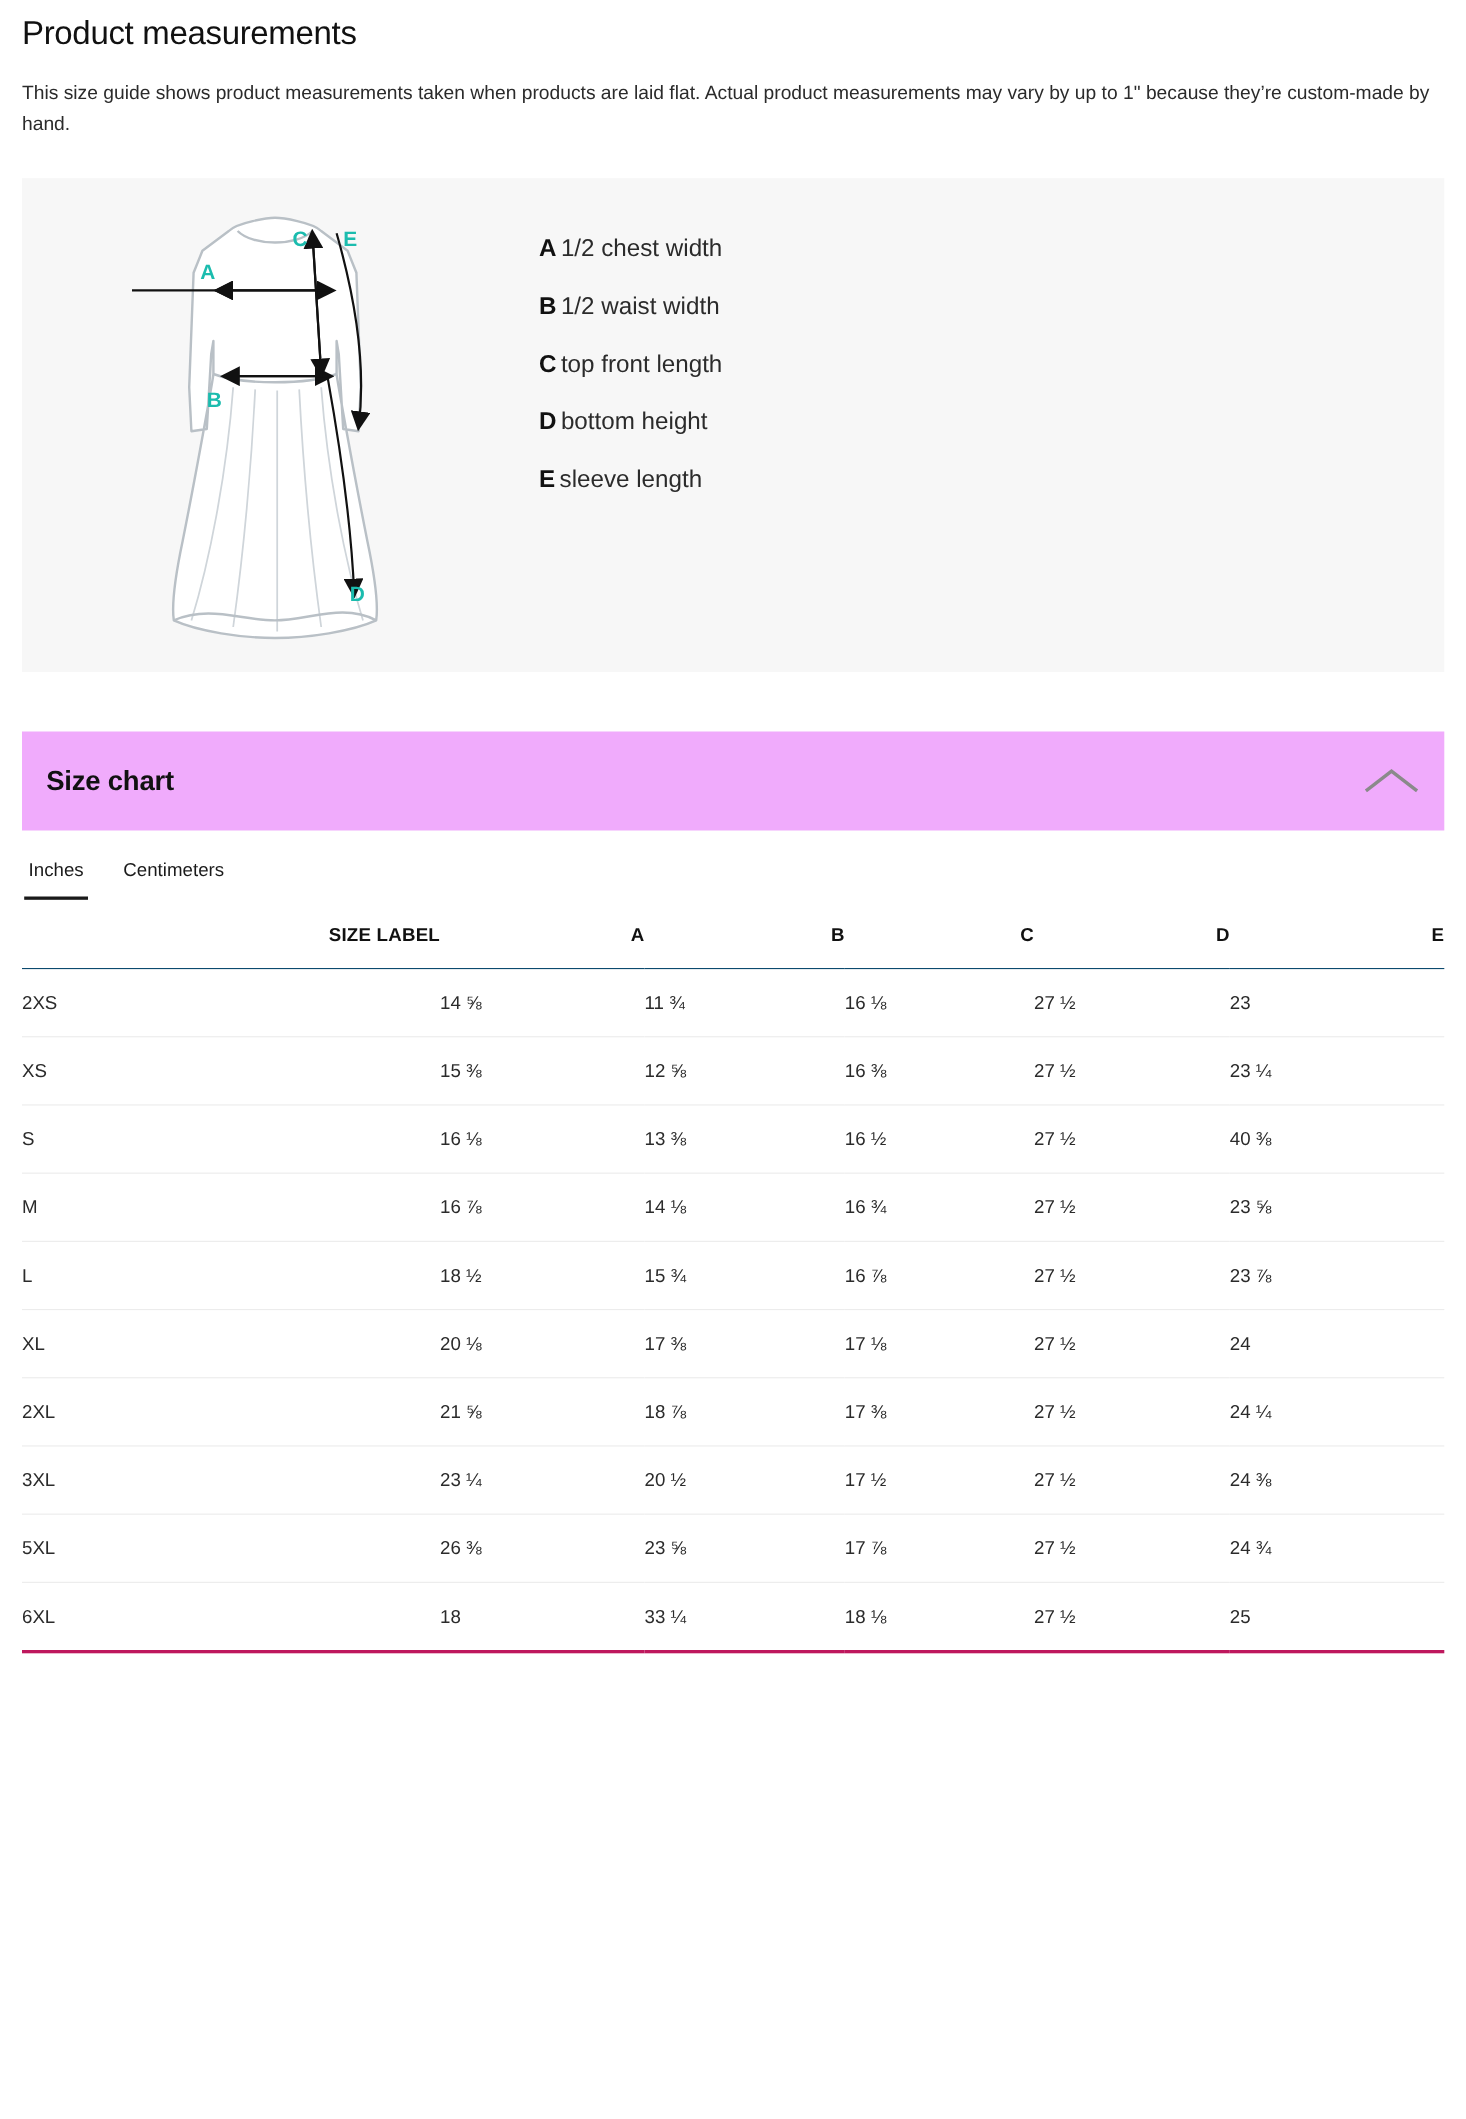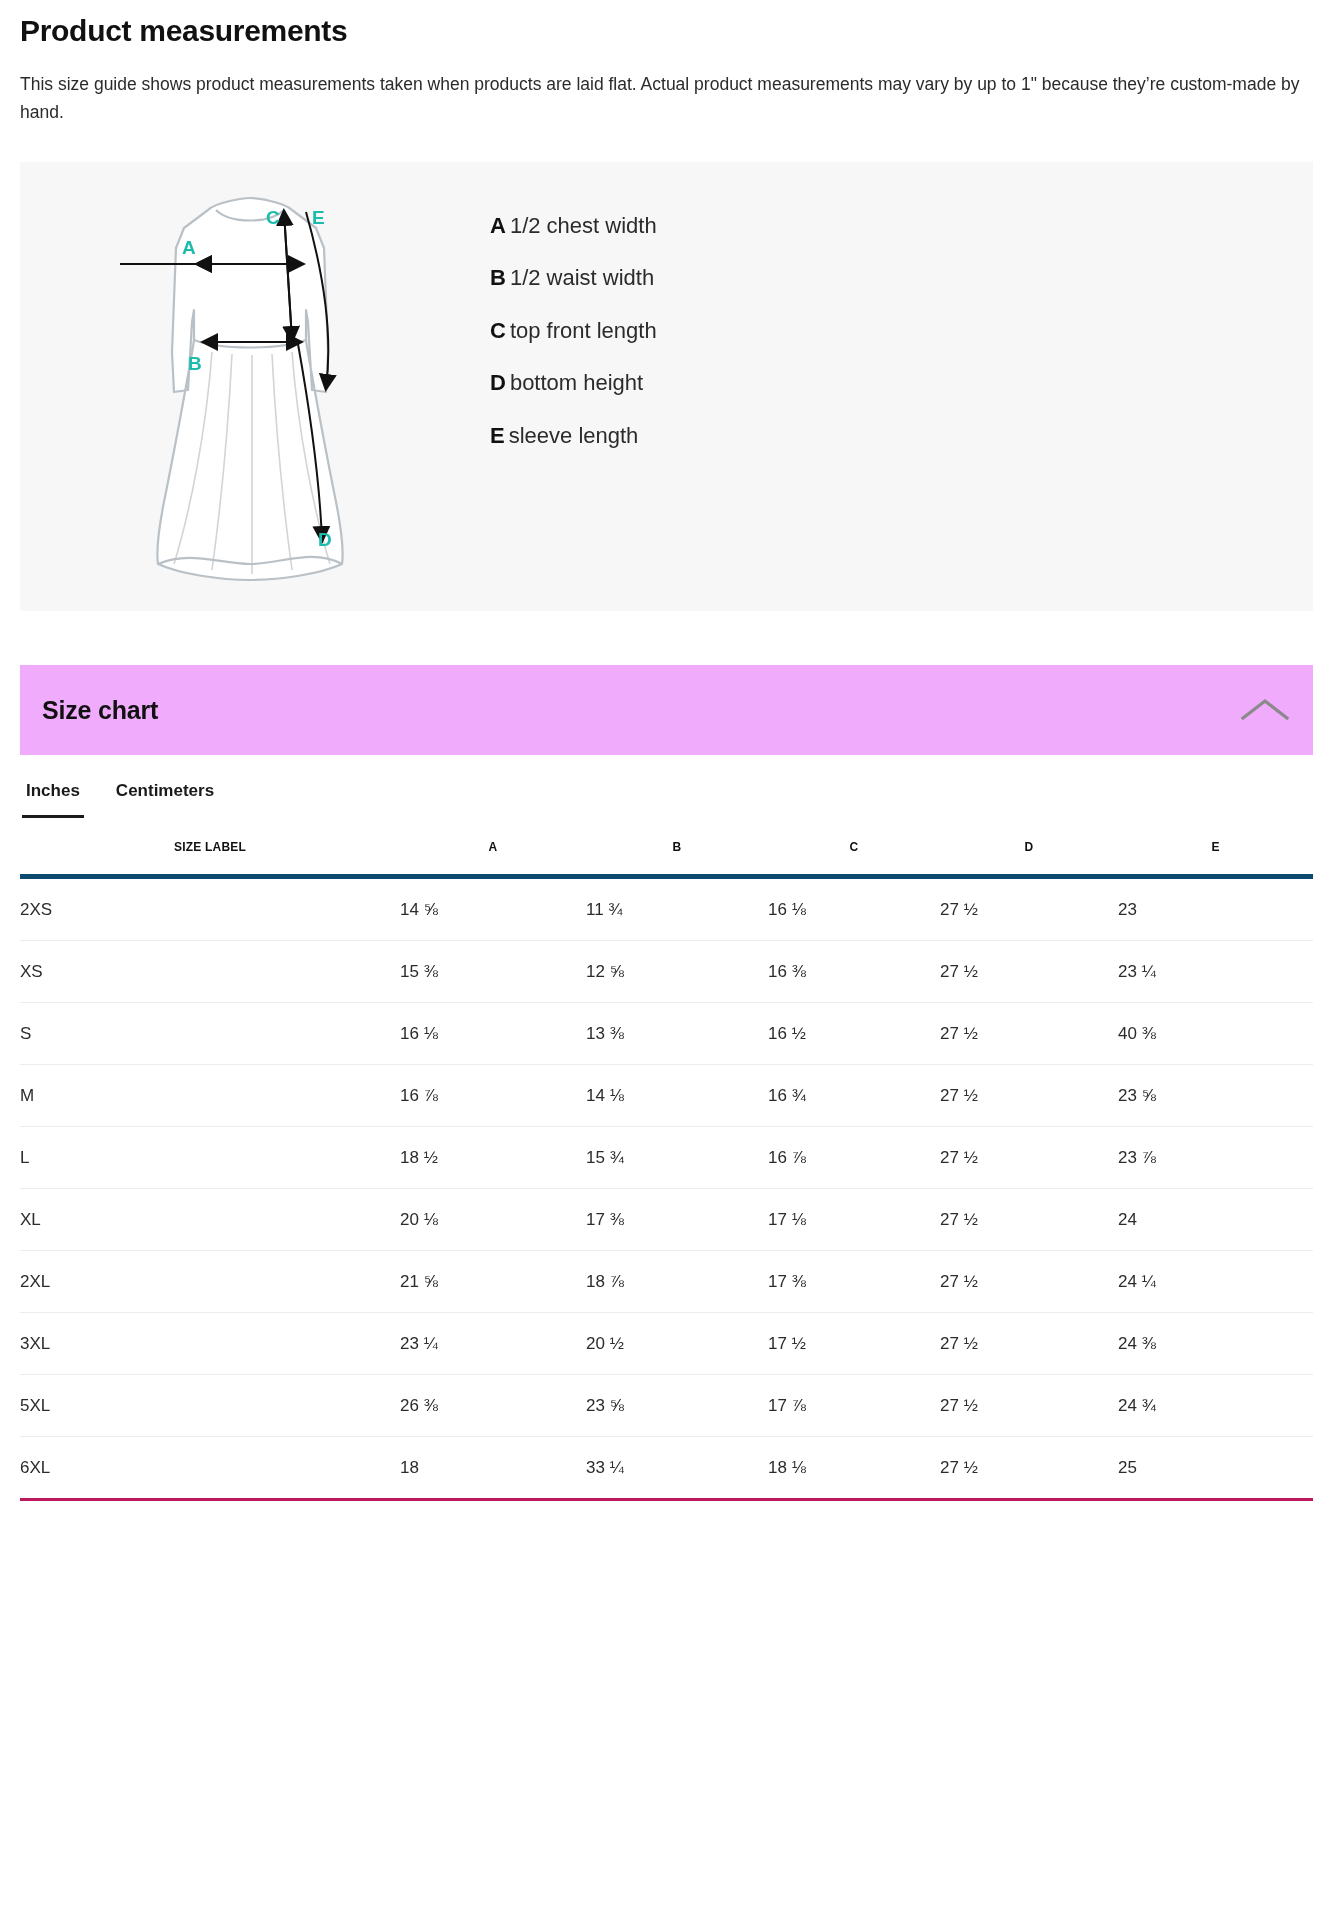--- a/index.html
+++ b/index.html
@@ -18,21 +18,21 @@
     position: relative;
   }
   .inner {
     max-width: 1293px;
     margin: 0 auto;
   }
 
   
   .title {
     font-size: 30px;
-    font-weight: bold;
+    font-weight: normal;
     letter-spacing: -0.3px;
     margin: 0;
     padding-top: 14px;
     color: #111;
   }
   .intro {
     font-size: 17.5px;
     line-height: 1.6;
     color: #2b2b2b;
     margin: 22px 0 0 0;
@@ -97,46 +97,46 @@
   .tabs {
     display: flex;
     align-items: flex-end;
     gap: 28px;
     padding: 0 2px;
     margin-top: 20px;
     border-bottom: 0;
   }
   .tab {
     font-size: 17px;
-    font-weight: bold;
+    font-weight: normal;
     color: #1a1a1a;
     padding: 6px 4px 14px 4px;
     cursor: pointer;
     border-bottom: 3px solid transparent;
   }
   .tab.active {
     border-bottom: 3px solid #1a1a1a;
   }
   .tab.inactive {
     color: #1a1a1a;
   }
 
   
   table.size-table {
     width: 100%;
     border-collapse: collapse;
     table-layout: fixed;
   }
   table.size-table th {
-    text-align: center;
-    font-size: 12px;
+    text-align: right;
+    font-size: 17px;
     font-weight: bold;
     color: #111;
     padding: 22px 0 20px 0;
-    border-bottom: 5px solid #0c4a6e;
+    border-bottom: 1px solid #0c4a6e;
     letter-spacing: 0.2px;
   }
   table.size-table td {
     font-size: 17px;
     color: #2b2b2b;
     padding: 21px 0 20px 0;
     border-bottom: 1px solid #ececec;
   }
   table.size-table tbody tr:last-child td {
     border-bottom: 3px solid #be185d;

